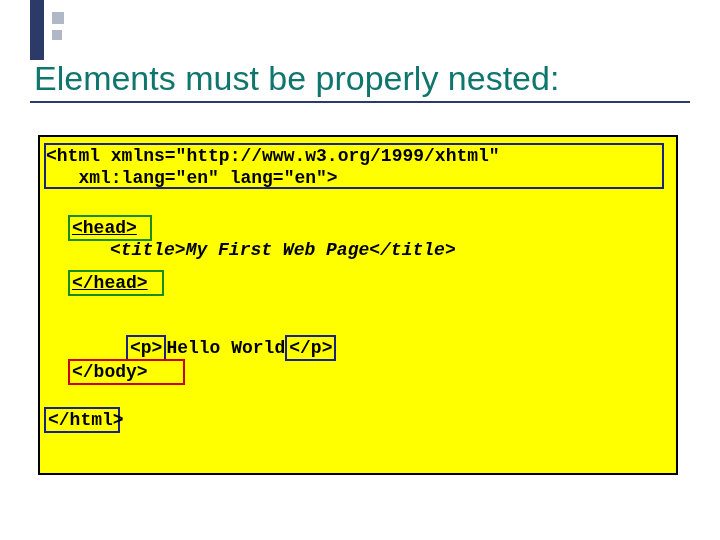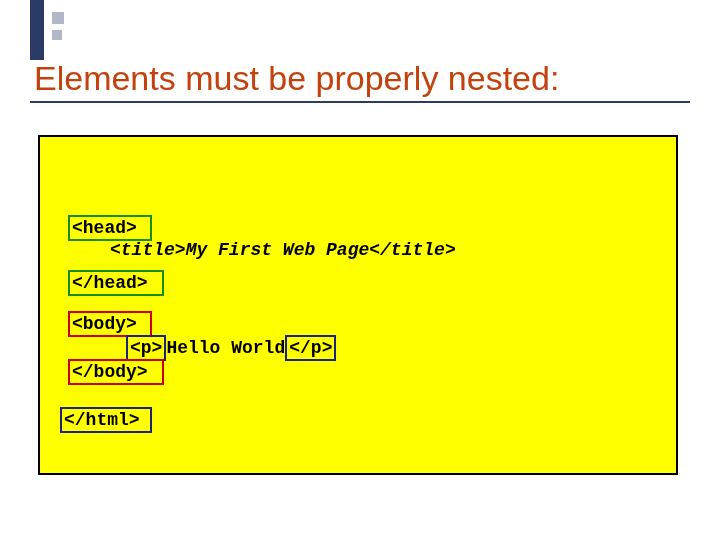--- a/index.html
+++ b/index.html
@@ -34,21 +34,21 @@
     width: 10px;
     height: 10px;
     background: #b0b7c6;
   }
   .heading {
     position: absolute;
     top: 60px;
     left: 30px;
     right: 30px;
     font-size: 34px;
-    color: #c2410c;
+    color: #0f766e;
     border-bottom: 2px solid #2b3a67;
     padding-bottom: 4px;
     padding-left: 4px;
     font-weight: normal;
     line-height: 1.1;
   }
   .codebox {
     position: absolute;
     top: 135px;
     left: 38px;
@@ -62,47 +62,50 @@
     color: #000;
   }
   .blk {
     position: absolute;
     border: 2px solid;
     padding: 0 2px;
     white-space: pre;
     line-height: 22px;
   }
   .navy { border-color: #1a237e; }
-  .green { border-color: #1a8c1a; }
+  .green { border-color: #1a8c1a; text-decoration: underline; }
   .red { border-color: #cc0000; }
   .plain {
     position: absolute;
     white-space: pre;
     line-height: 22px;
   }
 </style>
 </head>
 <body>
 
 <div class="deco-bar"></div>
 <div class="deco-sq1"></div>
 <div class="deco-sq2"></div>
 
 <h1 class="heading">Elements must be properly nested:</h1>
 
 <div class="codebox">
 
+  <div class="blk navy" style="top:6px; left:4px; width:620px; height:46px;">
+    <div class="plain" style="top:0; left:0;">&lt;html xmlns="http://www.w3.org/1999/xhtml"</div>
+    <div class="plain" style="top:22px; left:0;">   xml:lang="en" lang="en"&gt;</div>
+  </div>
 
   <div class="blk green" style="top:78px; left:28px; width:84px;">&lt;head&gt;</div>
 
   <div class="plain" style="top:102px; left:70px;font-style:italic;"><span>&lt;title&gt;</span><span>My First Web Page</span><span>&lt;/title&gt;</span></div>
 
   <div class="blk green" style="top:126px; left:28px; width:96px;margin-top:7px;">&lt;/head&gt;</div>
 
-  <div class="blk red" style="top:174px; left:28px; width:84px;">&lt;body&gt;</div>
 
   <div class="plain" style="top:198px; left:70px;padding-left:16px;"><span class="blk navy" style="position:static; display:inline-block; padding:0 2px;">&lt;p&gt;</span><span>Hello World</span><span class="blk navy" style="position:static; display:inline-block; padding:0 2px;">&lt;/p&gt;</span></div>
 
-  <div class="blk red" style="top:222px; left:28px; width:96px;">&lt;/body&gt;</div>
+  <div class="blk red" style="top:222px; left:28px; width:117px;">&lt;/body&gt;</div>
 
-  <div class="blk navy" style="top:270px; left:4px; width:92px;margin-left:16px;">&lt;/html&gt;</div>
+  <div class="blk navy" style="top:270px; left:4px; width:76px;">&lt;/html&gt;</div>
 
 </div>
 
 </body></html>

